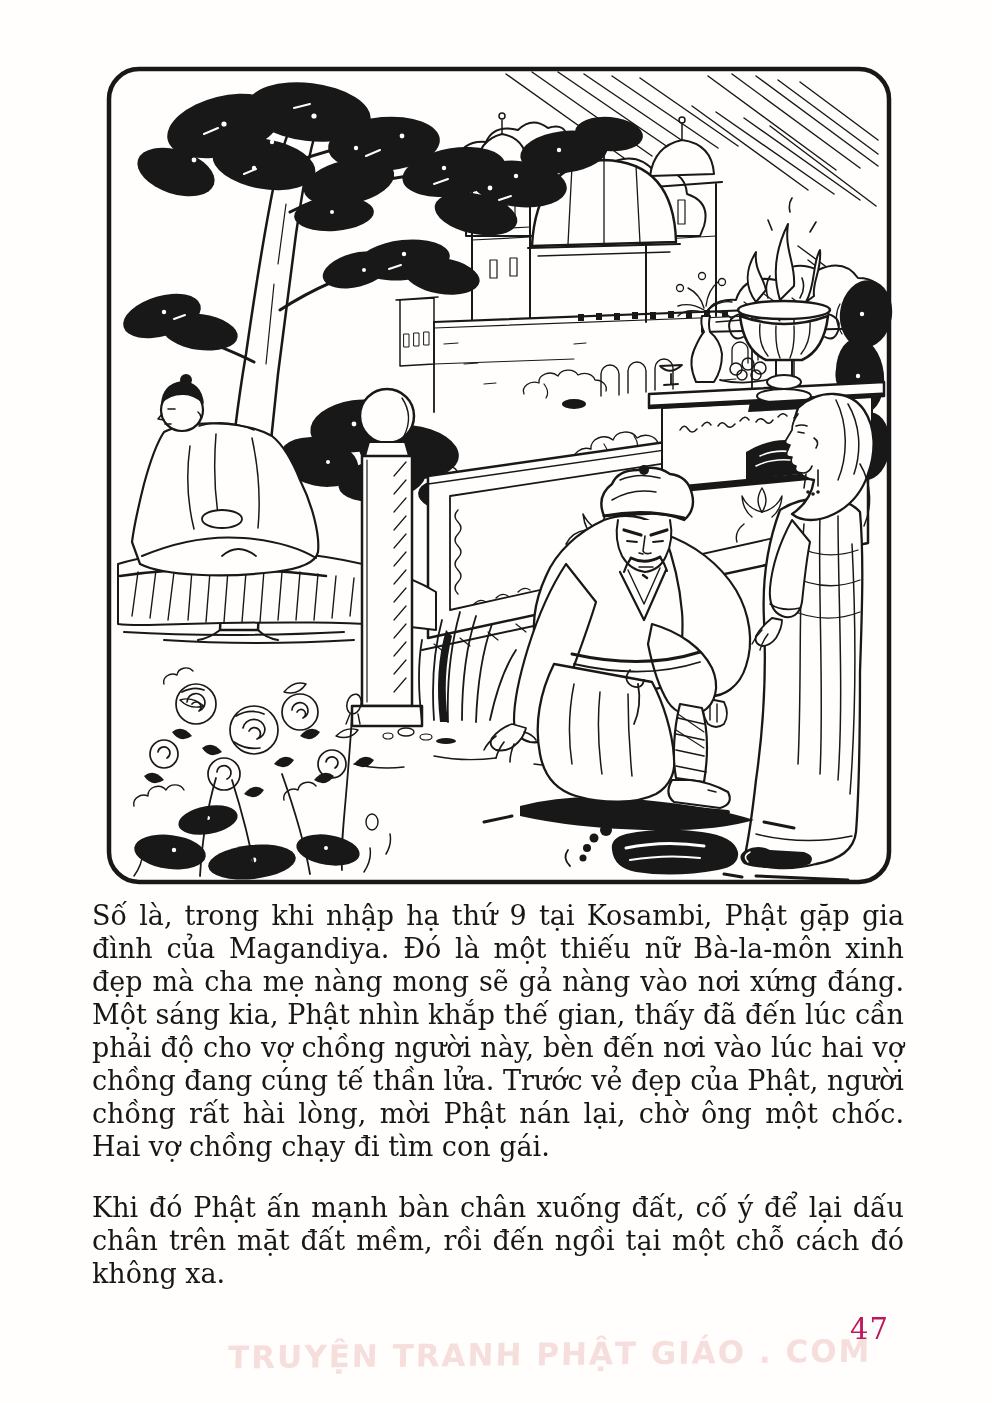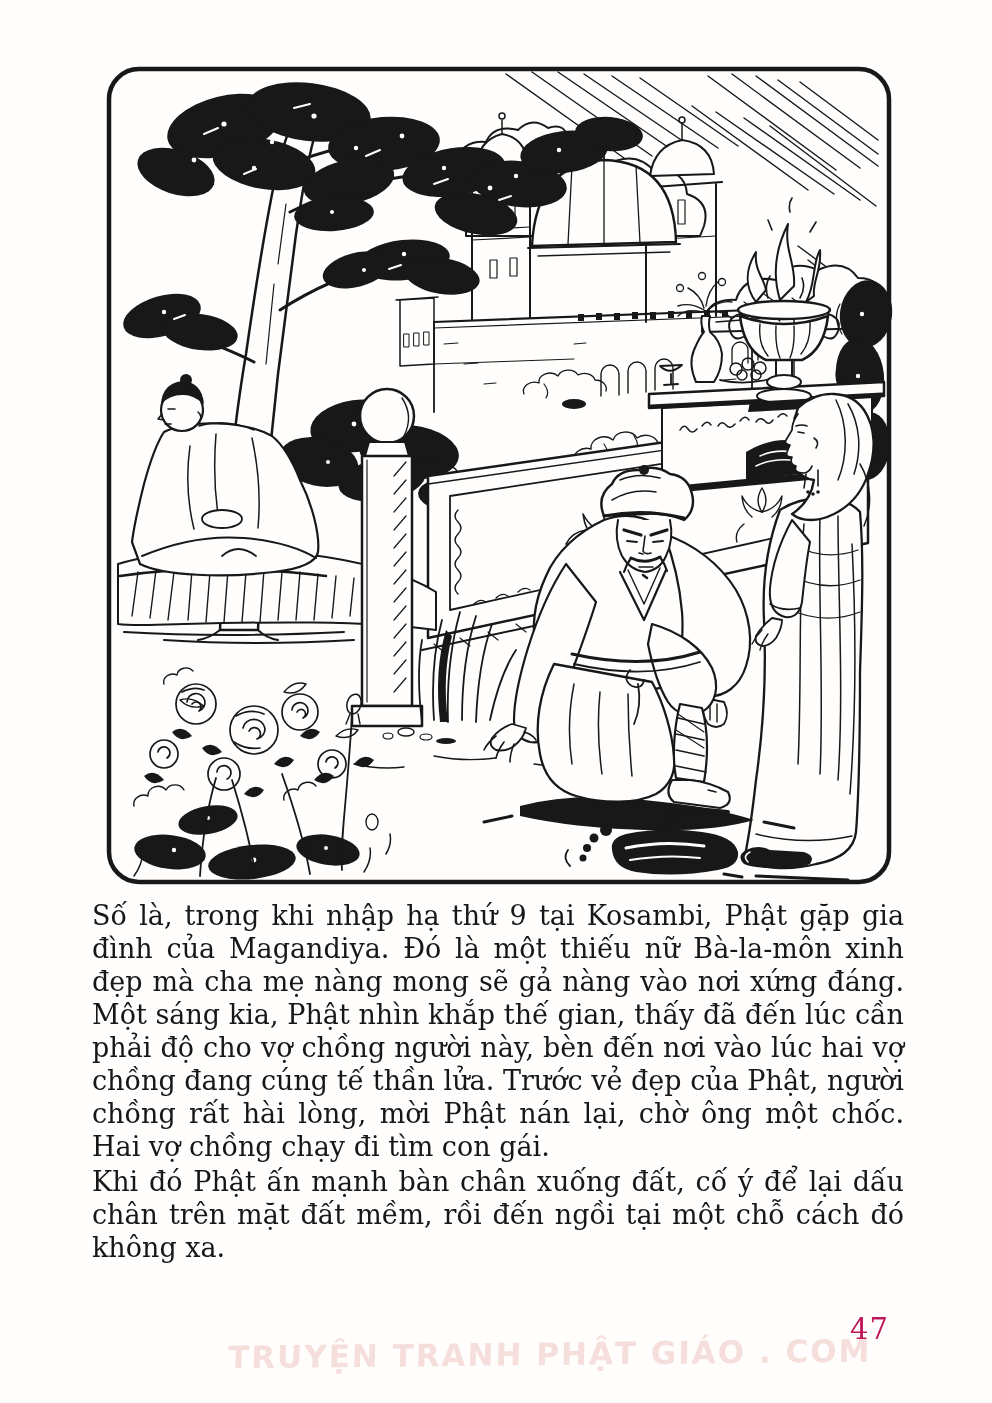--- a/index.html
+++ b/index.html
@@ -14,21 +14,21 @@
   .illus svg{display:block;width:790px;height:828px;}
   .s{stroke:#181818;fill:none;stroke-linecap:round;stroke-linejoin:round;}
   .w{fill:#fffefc;stroke:#181818;stroke-linejoin:round;stroke-linecap:round;}
   .k{fill:#181818;stroke:none;}
   .wh{stroke:#fffefc;fill:none;stroke-linecap:round;}
   .text-block{
     position:absolute;left:92px;top:899px;width:812px;
     color:#171717;font-size:27px;line-height:33px;text-align:justify;
   }
   .text-block p{margin:0;}
-  .text-block p + p{margin-top:2px;}
+  .text-block p + p{margin-top:28px;}
   .page-number{
     position:absolute;left:850px;top:1312px;
     font-size:29px;color:#be185d;letter-spacing:1px;
   }
   .watermark{
     position:absolute;left:228px;top:1336px;white-space:nowrap;
     font-family:"DejaVu Sans","Liberation Sans",sans-serif;
     font-weight:bold;font-size:31px;letter-spacing:2px;
     color:#f5dedb;transform:rotate(-0.6deg) skewX(-2deg);
   }

